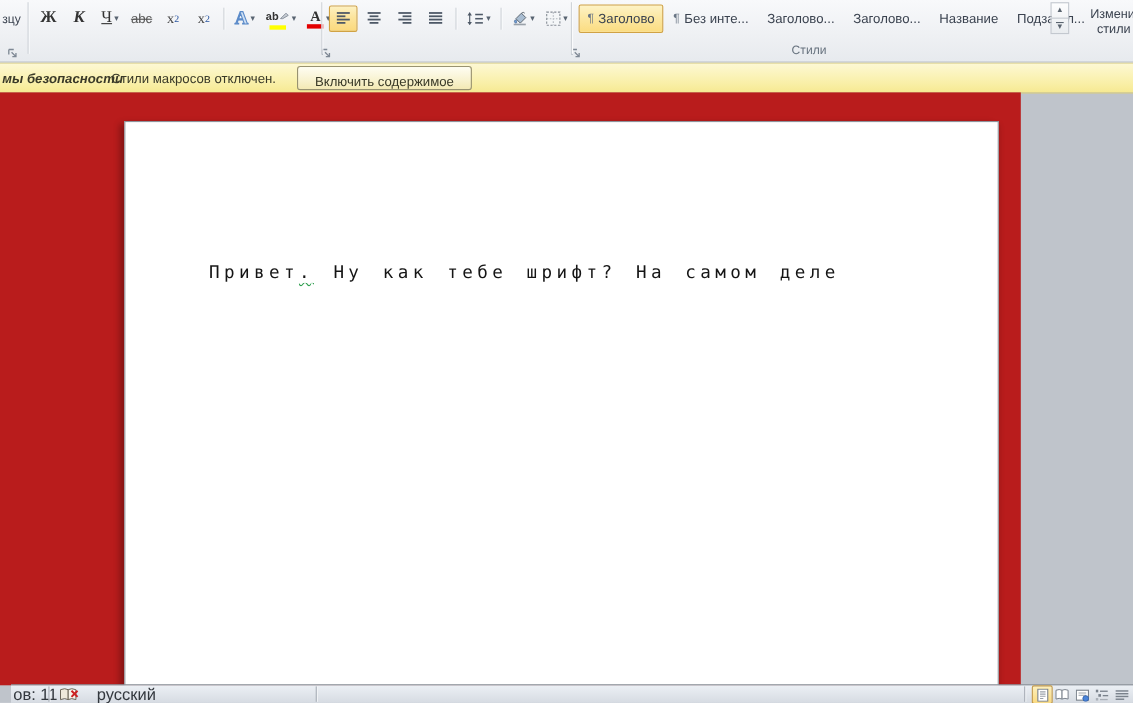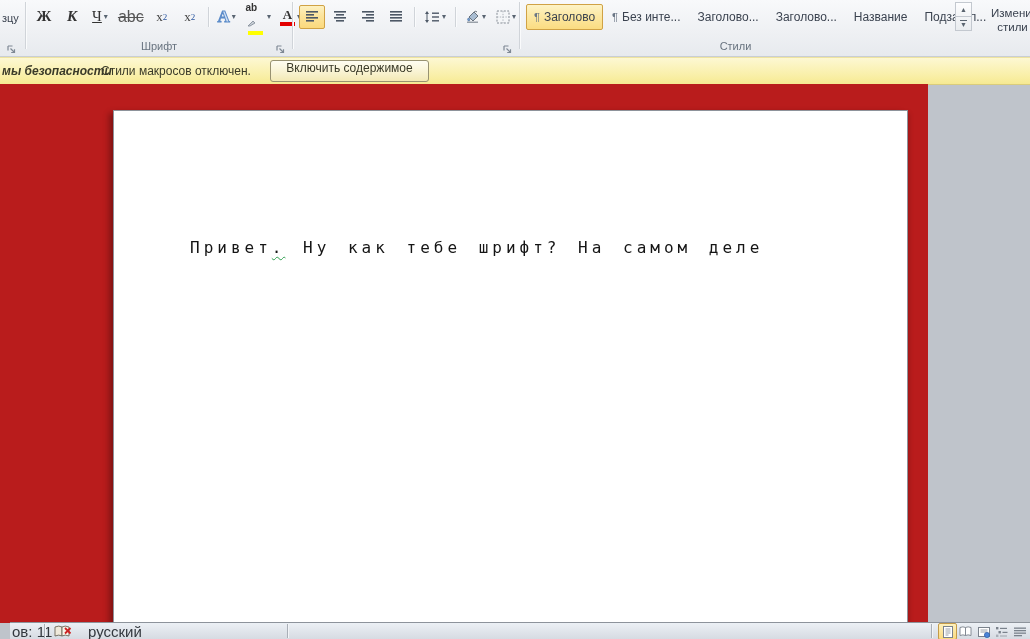--- a/index.html
+++ b/index.html
@@ -8,41 +8,41 @@
     font-family:"Liberation Sans",sans-serif;background:#bfc4cb;
     -webkit-font-smoothing:antialiased;
   }
   
   #ribbon{
     position:absolute;left:0;top:0;width:1030px;height:56px;
     background:linear-gradient(#f8f9fb, #eef0f3 60%, #e7eaee);
     border-bottom:1px solid #c9ced4;
   }
   .vsep{position:absolute;top:2px;bottom:7px;width:1px;background:#d0d4d9;box-shadow:1px 0 0 #fafbfc;}
-  .group{position:absolute;top:0;bottom:0;}
+  .group{position:absolute;top:0;bottom:0;padding-left:16px;}
   .group-label{
     position:absolute;left:0;right:0;bottom:4px;text-align:center;
     font-size:11px;color:#68737f;
   }
   .launcher{position:absolute;bottom:4px;right:6px;width:11px;height:11px;cursor:pointer;}
   .ctl-row{position:absolute;left:5px;top:4px;display:flex;align-items:center;gap:2px;height:25px;}
   .btn{
     display:flex;align-items:center;justify-content:center;
     height:22px;min-width:18px;padding:0 3px;border:1px solid transparent;border-radius:2px;
     cursor:pointer;
   }
   .btn.sel{
     background:linear-gradient(#fdf1c1,#fce49c 45%,#fbd97d);
     border:1px solid #d0a245;
   }
   .serif{font-family:"Liberation Serif",serif;}
   .b-bold{font-weight:bold;font-size:15px;color:#333;}
   .b-italic{font-style:italic;font-size:15px;color:#333;font-weight:bold;}
   .b-under{font-size:15px;color:#333;text-decoration:underline;}
-  .b-strike{font-size:16px;color:#555;text-decoration:line-through;}
+  .b-strike{font-size:12px;color:#555;text-decoration:line-through;}
   .xbase{font-size:13px;color:#444;font-family:"Liberation Serif",serif;}
   .xsmall{font-size:9px;color:#2a56a0;font-family:"Liberation Serif",serif;}
   .sub{vertical-align:-4px;}
   .sup{vertical-align:5px;}
   .drop{font-size:8px;color:#596471;margin-left:2px;line-height:1;}
   .fx-a{
     font-family:"Liberation Serif",serif;font-weight:bold;font-size:17px;
     color:#cfe0f4;-webkit-text-stroke:1px #5b8bc9;text-stroke:1px #5b8bc9;
   }
   .colorbtn{display:flex;flex-direction:column;align-items:center;justify-content:center;line-height:1;}
@@ -78,21 +78,21 @@
     background:linear-gradient(#fdf8d3,#f9efa6 70%,#f6e992);
     border-top:1px solid #eee3a0;border-bottom:1px solid #d9cc7c;
     display:flex;align-items:center;
   }
   #msgbar .mtitle{font-size:12px;font-weight:bold;color:#3a3a28;margin-left:2px;font-style:italic;}
   #msgbar .mtext{font-size:12px;color:#3a3a28;position:absolute;left:101px;}
   #msgbar .mbtn{
     position:absolute;left:270px;width:157px;height:20px;
     border:1px solid #989271;border-radius:3px;
     background:linear-gradient(#fefdf2,#f8f2cf 60%,#f3e9b4);
-    font-size:12px;color:#3a3a28;display:flex;align-items:flex-start;justify-content:center;
+    font-size:12px;color:#3a3a28;display:flex;align-items:flex-end;justify-content:center;
     cursor:pointer;
   }
   
   #docarea{position:absolute;left:0;top:84px;width:928px;height:539px;background:#b91c1c;overflow:hidden;}
   #page{
     position:absolute;left:113px;top:26px;width:793px;height:520px;background:#ffffff;
     border:1px solid #8e939b;border-bottom:none;
     box-shadow:-5px 2px 6px -1px rgba(0,0,0,.30), 2px 2px 5px -1px rgba(0,0,0,.18);
   }
   #doctext{
@@ -172,21 +172,20 @@
         <span class="drop">▾</span>
       </div>
       <div class="btn">
         <span class="colorbtn">
           <span class="fc-a">A</span>
           <span class="colorbar" style="background:#e30000;"></span>
         </span>
         <span class="drop">▾</span>
       </div>
     </div>
-    <div class="group-label">Шрифт</div>
     <div class="launcher">
       <svg width="11" height="11" viewBox="0 0 11 11">
           <path d="M2 2 H6.5 M2 2 V6.5" stroke="#7e8894" fill="none" stroke-width="1.2"></path>
           <path d="M4.5 4.5 L8.5 8.5 M8.5 5.2 V8.5 H5.2" stroke="#7e8894" fill="none" stroke-width="1.2"></path>
         </svg>
     </div>
   </div>
   <div class="vsep" style="left:292px;"></div>
 
   <div class="group" style="left:294px;width:225px;">

